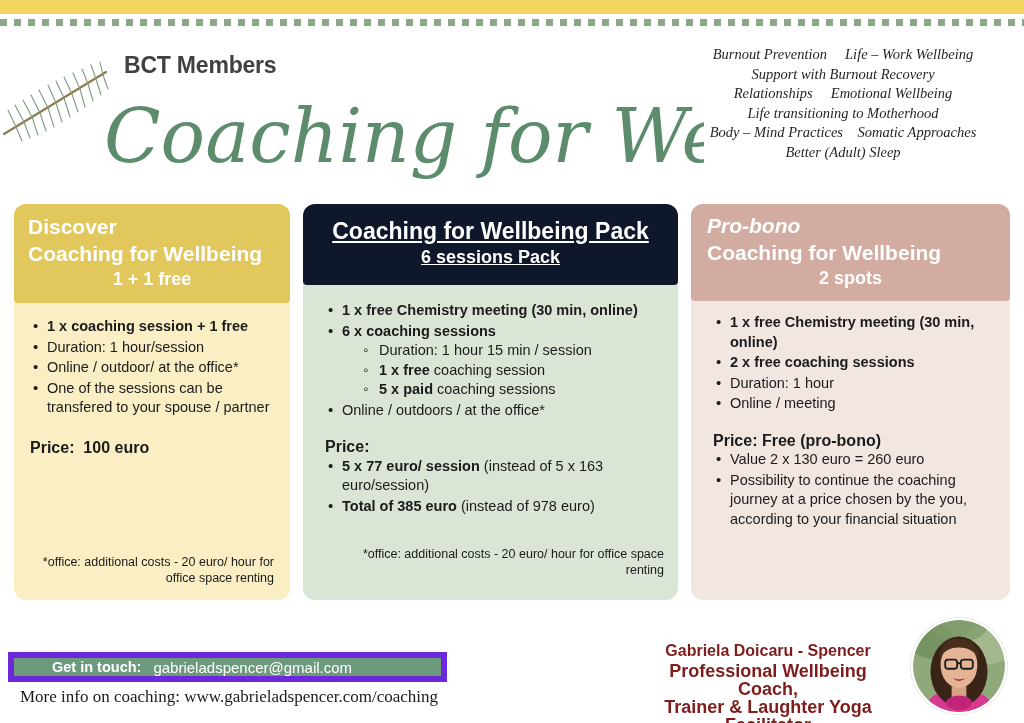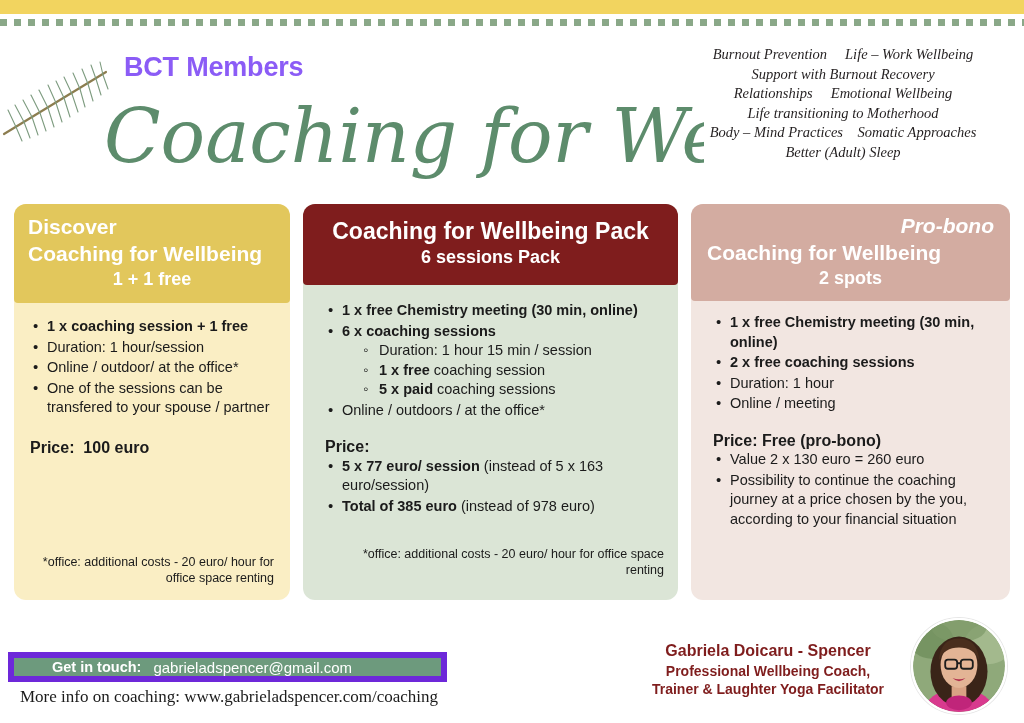--- a/index.html
+++ b/index.html
@@ -43,23 +43,23 @@
   .pine-branch {
     position: absolute;
     left: 2px; top: 58px;
     width: 120px; height: 85px;
   }
 
   
   .hdr-title {
     position: absolute;
     left: 124px; top: 52px;
-    font-size: 27px;
+    font-size: 23px;
     font-weight: bold;
-    color: #8b5cf6;
+    color: #404040;
     letter-spacing: -0.2px;
   }
   .hdr-script {
     position: absolute;
     left: 104px; top: 84px;
     width: 600px;
     height: 105px;
   }
   .hdr-script svg { width: 600px; height: 105px; }
   .hdr-script text {
@@ -101,25 +101,25 @@
   .card-1 { left: 14px;  width: 276px; background: #faeec4; }
   .card-2 { left: 303px; width: 375px; background: #dbe5d6; }
   .card-3 { left: 691px; width: 319px; background: #f2e6e1; }
 
   .card-head {
     border-radius: 4px;
     padding: 10px 14px 12px 14px;
     color: #ffffff;
   }
   .card-1 .card-head { background: #e2c75c; }
-  .card-2 .card-head { background: #7f1d1d; }
+  .card-2 .card-head { background: #0f172a; text-decoration: underline; }
   .card-3 .card-head { background: #d3aca1; }
 
   .head-l1 { font-size: 21px; font-weight: bold; line-height: 26px; }
-  .head-l1.italic { font-style: italic; text-align: right; }
+  .head-l1.italic { font-style: italic; }
   .head-l2 { font-size: 21px; font-weight: bold; line-height: 27px; }
   .head-l3 { font-size: 18px; font-weight: bold; line-height: 24px; text-align: center; }
 
   .card-2 .card-head { padding: 14px 14px 16px 14px; }
   .card-2 .head-l2 { font-size: 23px; text-align: center; }
   .card-2 .head-l3 { font-size: 18px; }
 
   .card-3 .card-head { padding: 9px 16px 11px 16px; }
 
   .card-body {
@@ -208,21 +208,21 @@
   }
 
   .coach-block {
     position: absolute;
     right: 126px; top: 640px;
     width: 260px;
     text-align: center;
     color: #7f1d1d;
   }
   .coach-name { font-size: 16px; font-weight: bold; line-height: 22px; }
-  .coach-role { font-size: 14px; font-weight: bold; line-height: 18px; }
+  .coach-role { font-size: 18px; font-weight: bold; line-height: 18px; }
 
   .avatar {
     position: absolute;
     right: 17px; top: 618px;
     width: 96px; height: 96px;
     border-radius: 50%;
     overflow: hidden;
     border: 2px solid #ffffff;
     box-shadow: 0 0 0 1px #e7e7e7;
   }

